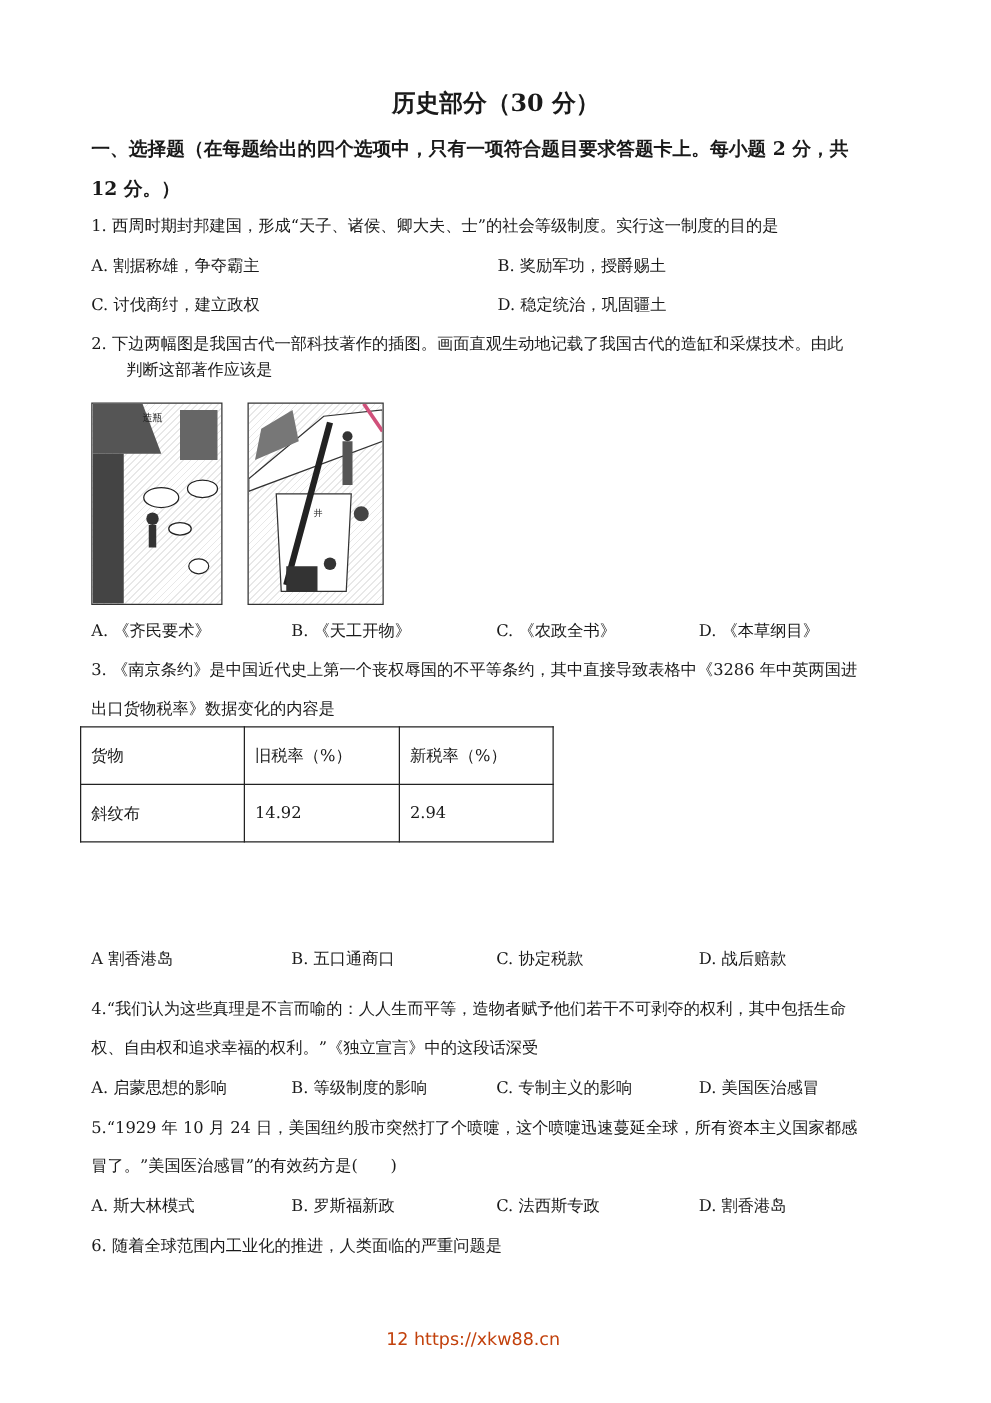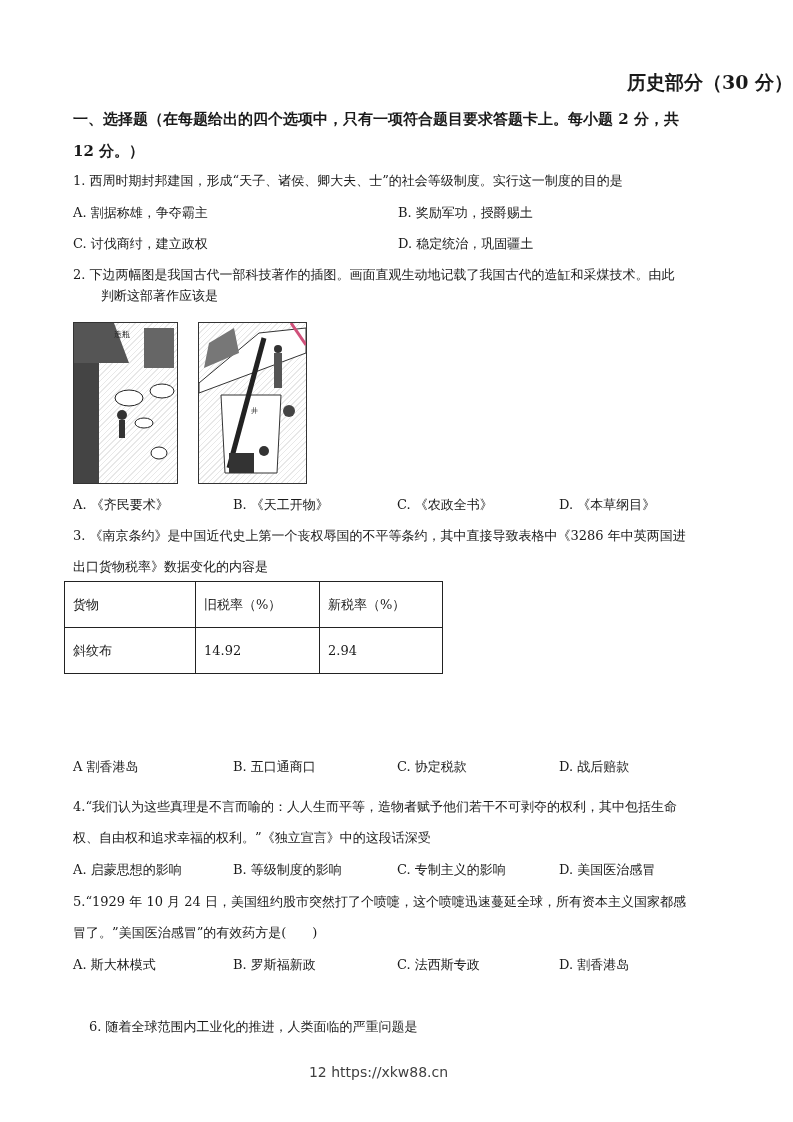--- a/index.html
+++ b/index.html
@@ -1,31 +1,31 @@
 <!DOCTYPE html>
 <html><head>
 <meta charset="utf-8">
 <style>
   html, body { margin: 0; padding: 0; background: #ffffff; }
   body { width: 793px; height: 1122px; position: relative; overflow: hidden;
          font-family: "DejaVu Serif", "Liberation Serif", serif; color: #1a1a1a; }
   .abs { position: absolute; white-space: nowrap; }
-  .title { top: 70px; left: 0; width: 793px; text-align: right; font-size: 19px; font-weight: bold; }
+  .title { top: 70px; left: 0; width: 793px; text-align: center; font-size: 19px; font-weight: bold; }
   .sect { left: 73px; font-size: 15px; font-weight: bold; }
   .q { left: 73px; font-size: 13px; }
   .opt { font-size: 13px; }
   .fig { position: absolute; border: 1px solid #333; background:
          repeating-linear-gradient(135deg, #fff 0 3px, #e8e8e8 3px 4px); overflow: hidden; }
   .fig svg { width: 100%; height: 100%; display: block; }
   table.tax { position: absolute; left: 64px; top: 581px; border-collapse: collapse; font-size: 13px; }
   table.tax td { border: 1px solid #222; height: 45px; padding: 0 8px; vertical-align: middle; }
   table.tax td.c1 { width: 114px; }
   table.tax td.c2 { width: 107px; }
   table.tax td.c3 { width: 106px; }
-  .footer { top: 1064px; left: 0; width: 757px; text-align: center; font-family: "DejaVu Sans", "Liberation Sans", sans-serif; font-size: 14px; color: #404040; }
+  .footer { top: 1064px; left: 0; width: 757px; text-align: center; font-family: "DejaVu Sans", "Liberation Sans", sans-serif; font-size: 14px; color: #c2410c; }
 </style>
 </head>
 <body>
 
 <div class="abs title">历史部分（30 分）</div>
 
 <div class="abs sect" style="top:110px;">一、选择题（在每题给出的四个选项中，只有一项符合题目要求答题卡上。每小题 2 分，共</div>
 <div class="abs sect" style="top:142px;">12 分。）</div>
 
 <div>
@@ -126,19 +126,19 @@
     <span>5.</span><span>“1929 年 10 月 24 日，美国纽约股市突然打了个喷嚏，这个喷嚏迅速蔓延全球，所有资本主义国家都感</span>
   </div>
   <div class="abs q" style="top:924px;">冒了。”美国医治感冒”的有效药方是(　　)</div>
   <div class="abs opt" style="top:956px;left:73px;"><span>A.</span> <span>斯大林模式</span></div>
   <div class="abs opt" style="top:956px;left:233px;"><span>B.</span> <span>罗斯福新政</span></div>
   <div class="abs opt" style="top:956px;left:397px;"><span>C.</span> <span>法西斯专政</span></div>
   <div class="abs opt" style="top:956px;left:559px;"><span>D.</span> <span>割香港岛</span></div>
 </div>
 
 <div>
-  <div class="abs q" style="top:1018px;margin-left:16px;">
+  <div class="abs q" style="top:988px;">
     <span>6.</span>
     <span>随着全球范围内工业化的推进，人类面临的严重问题是</span>
   </div>
 </div>
 
 <div class="abs footer">12 https://xkw88.cn</div>
 
 </body></html>

